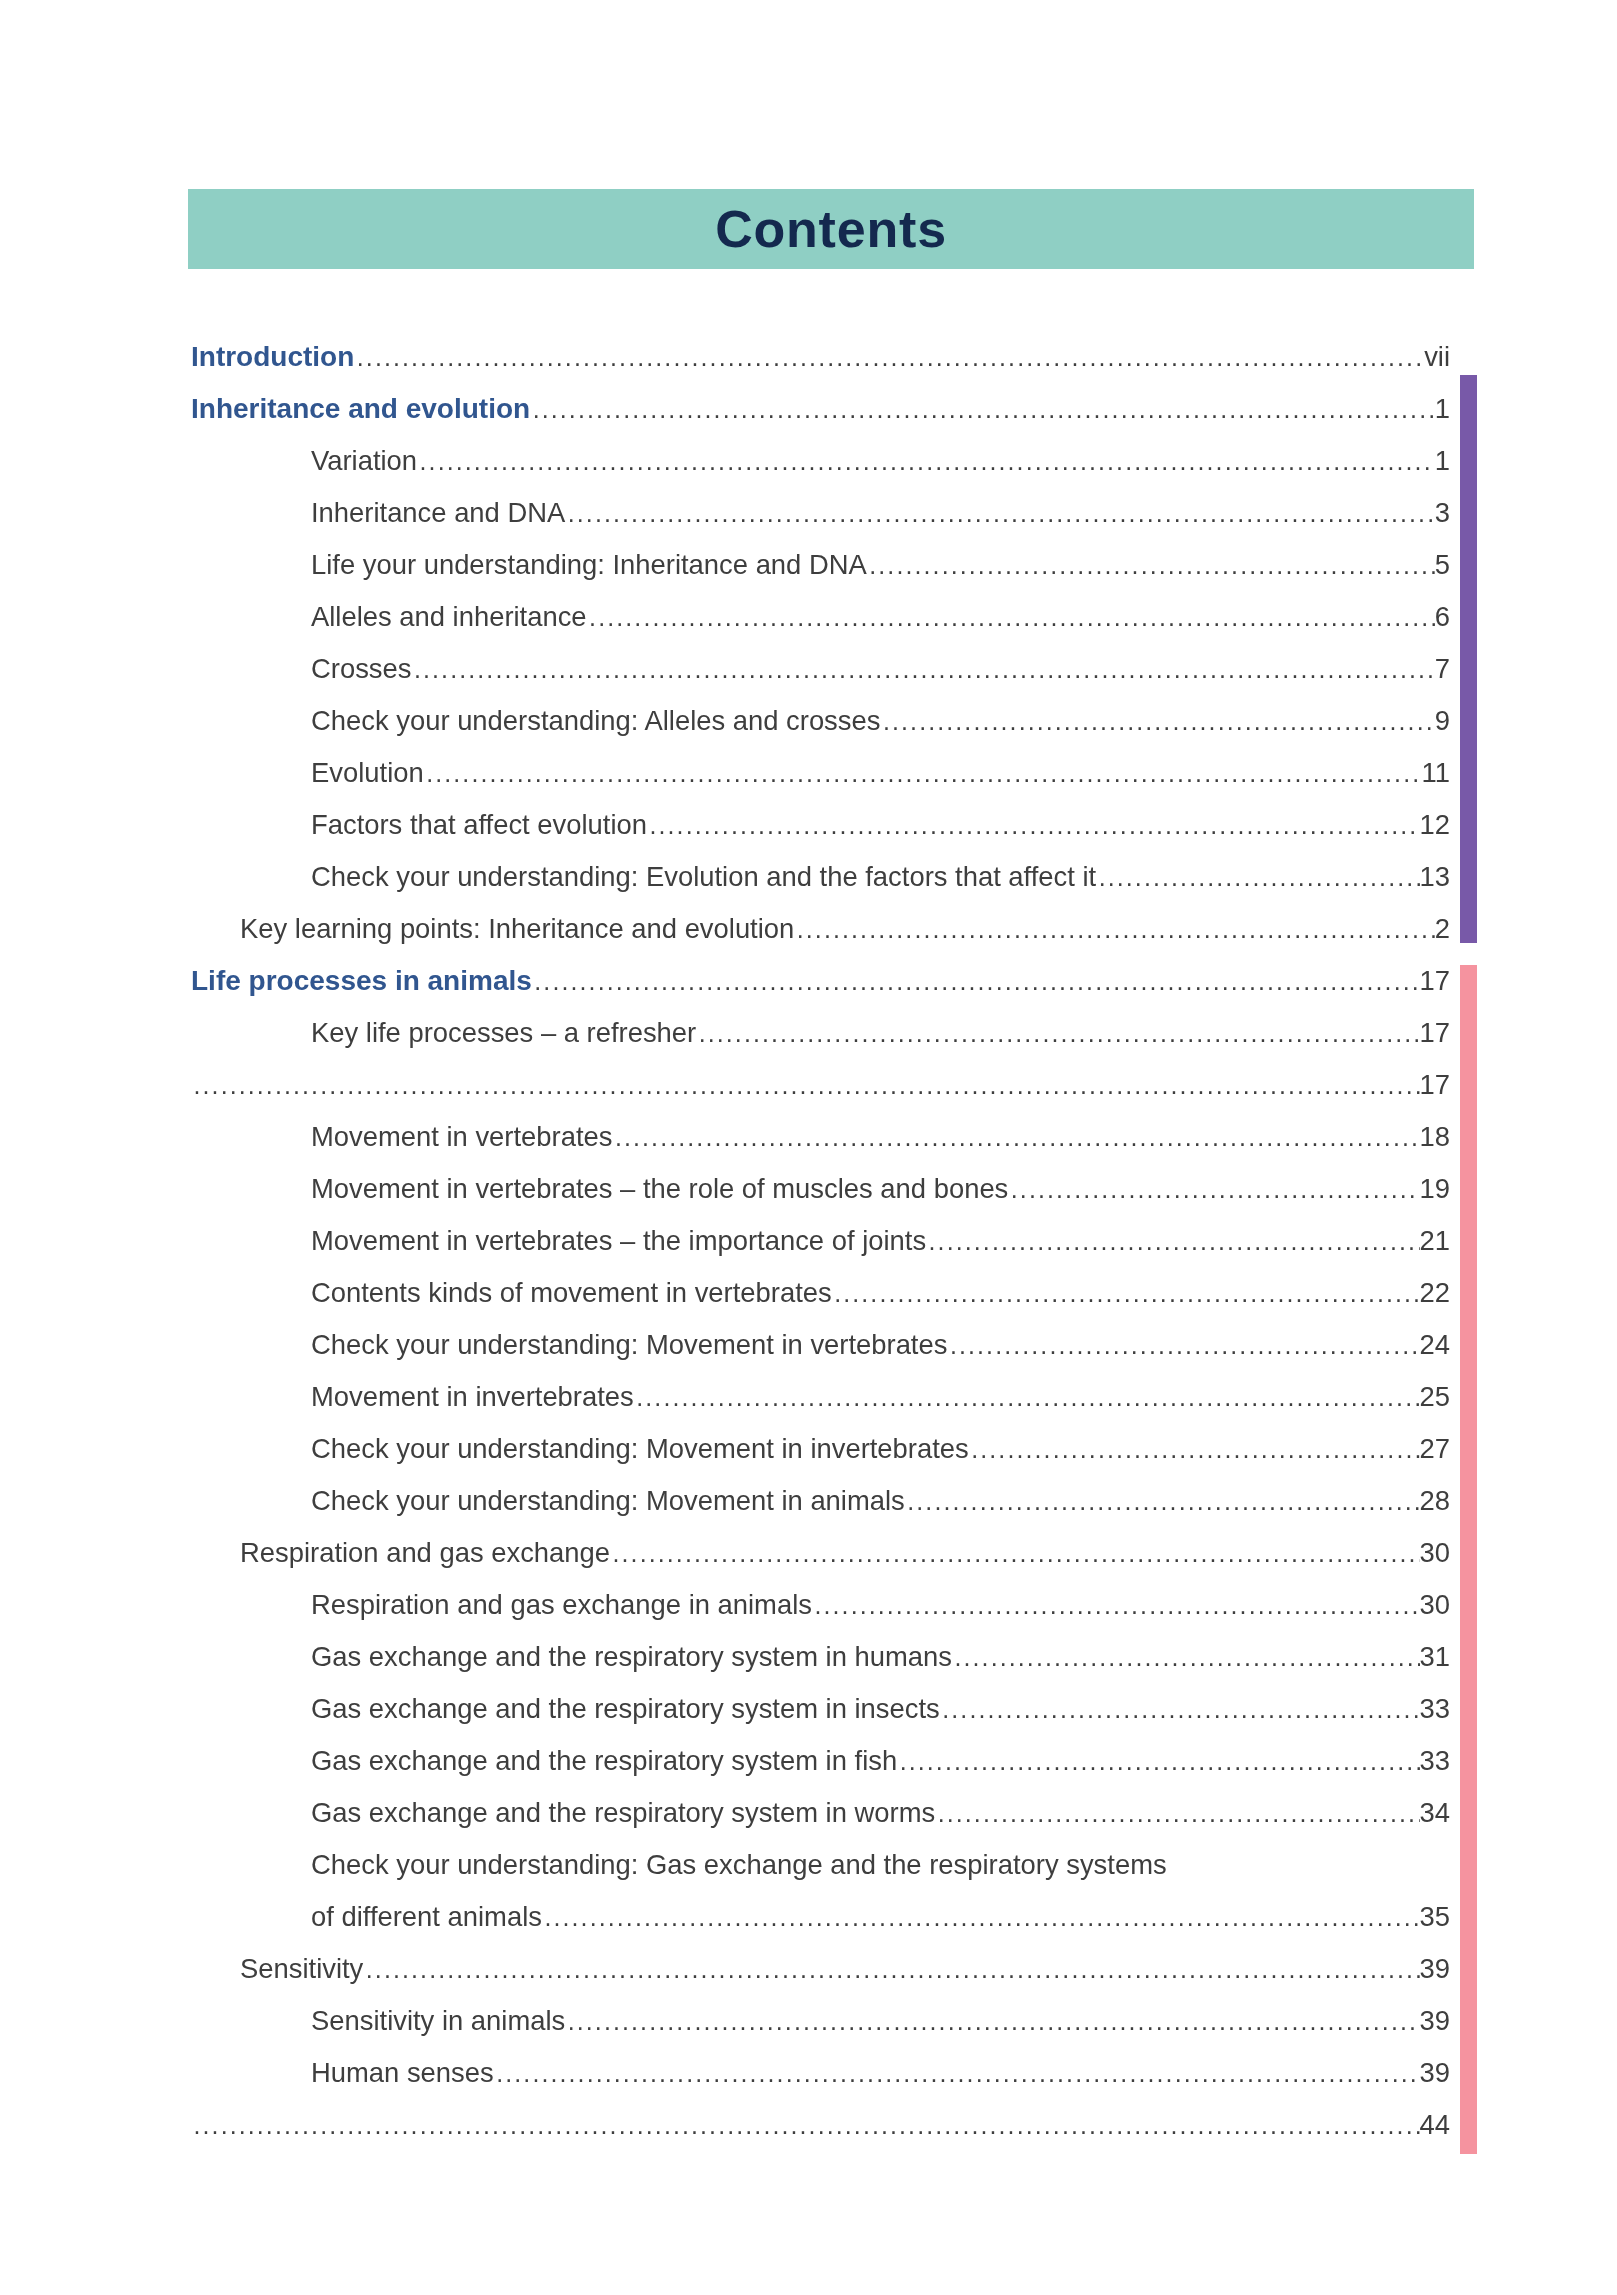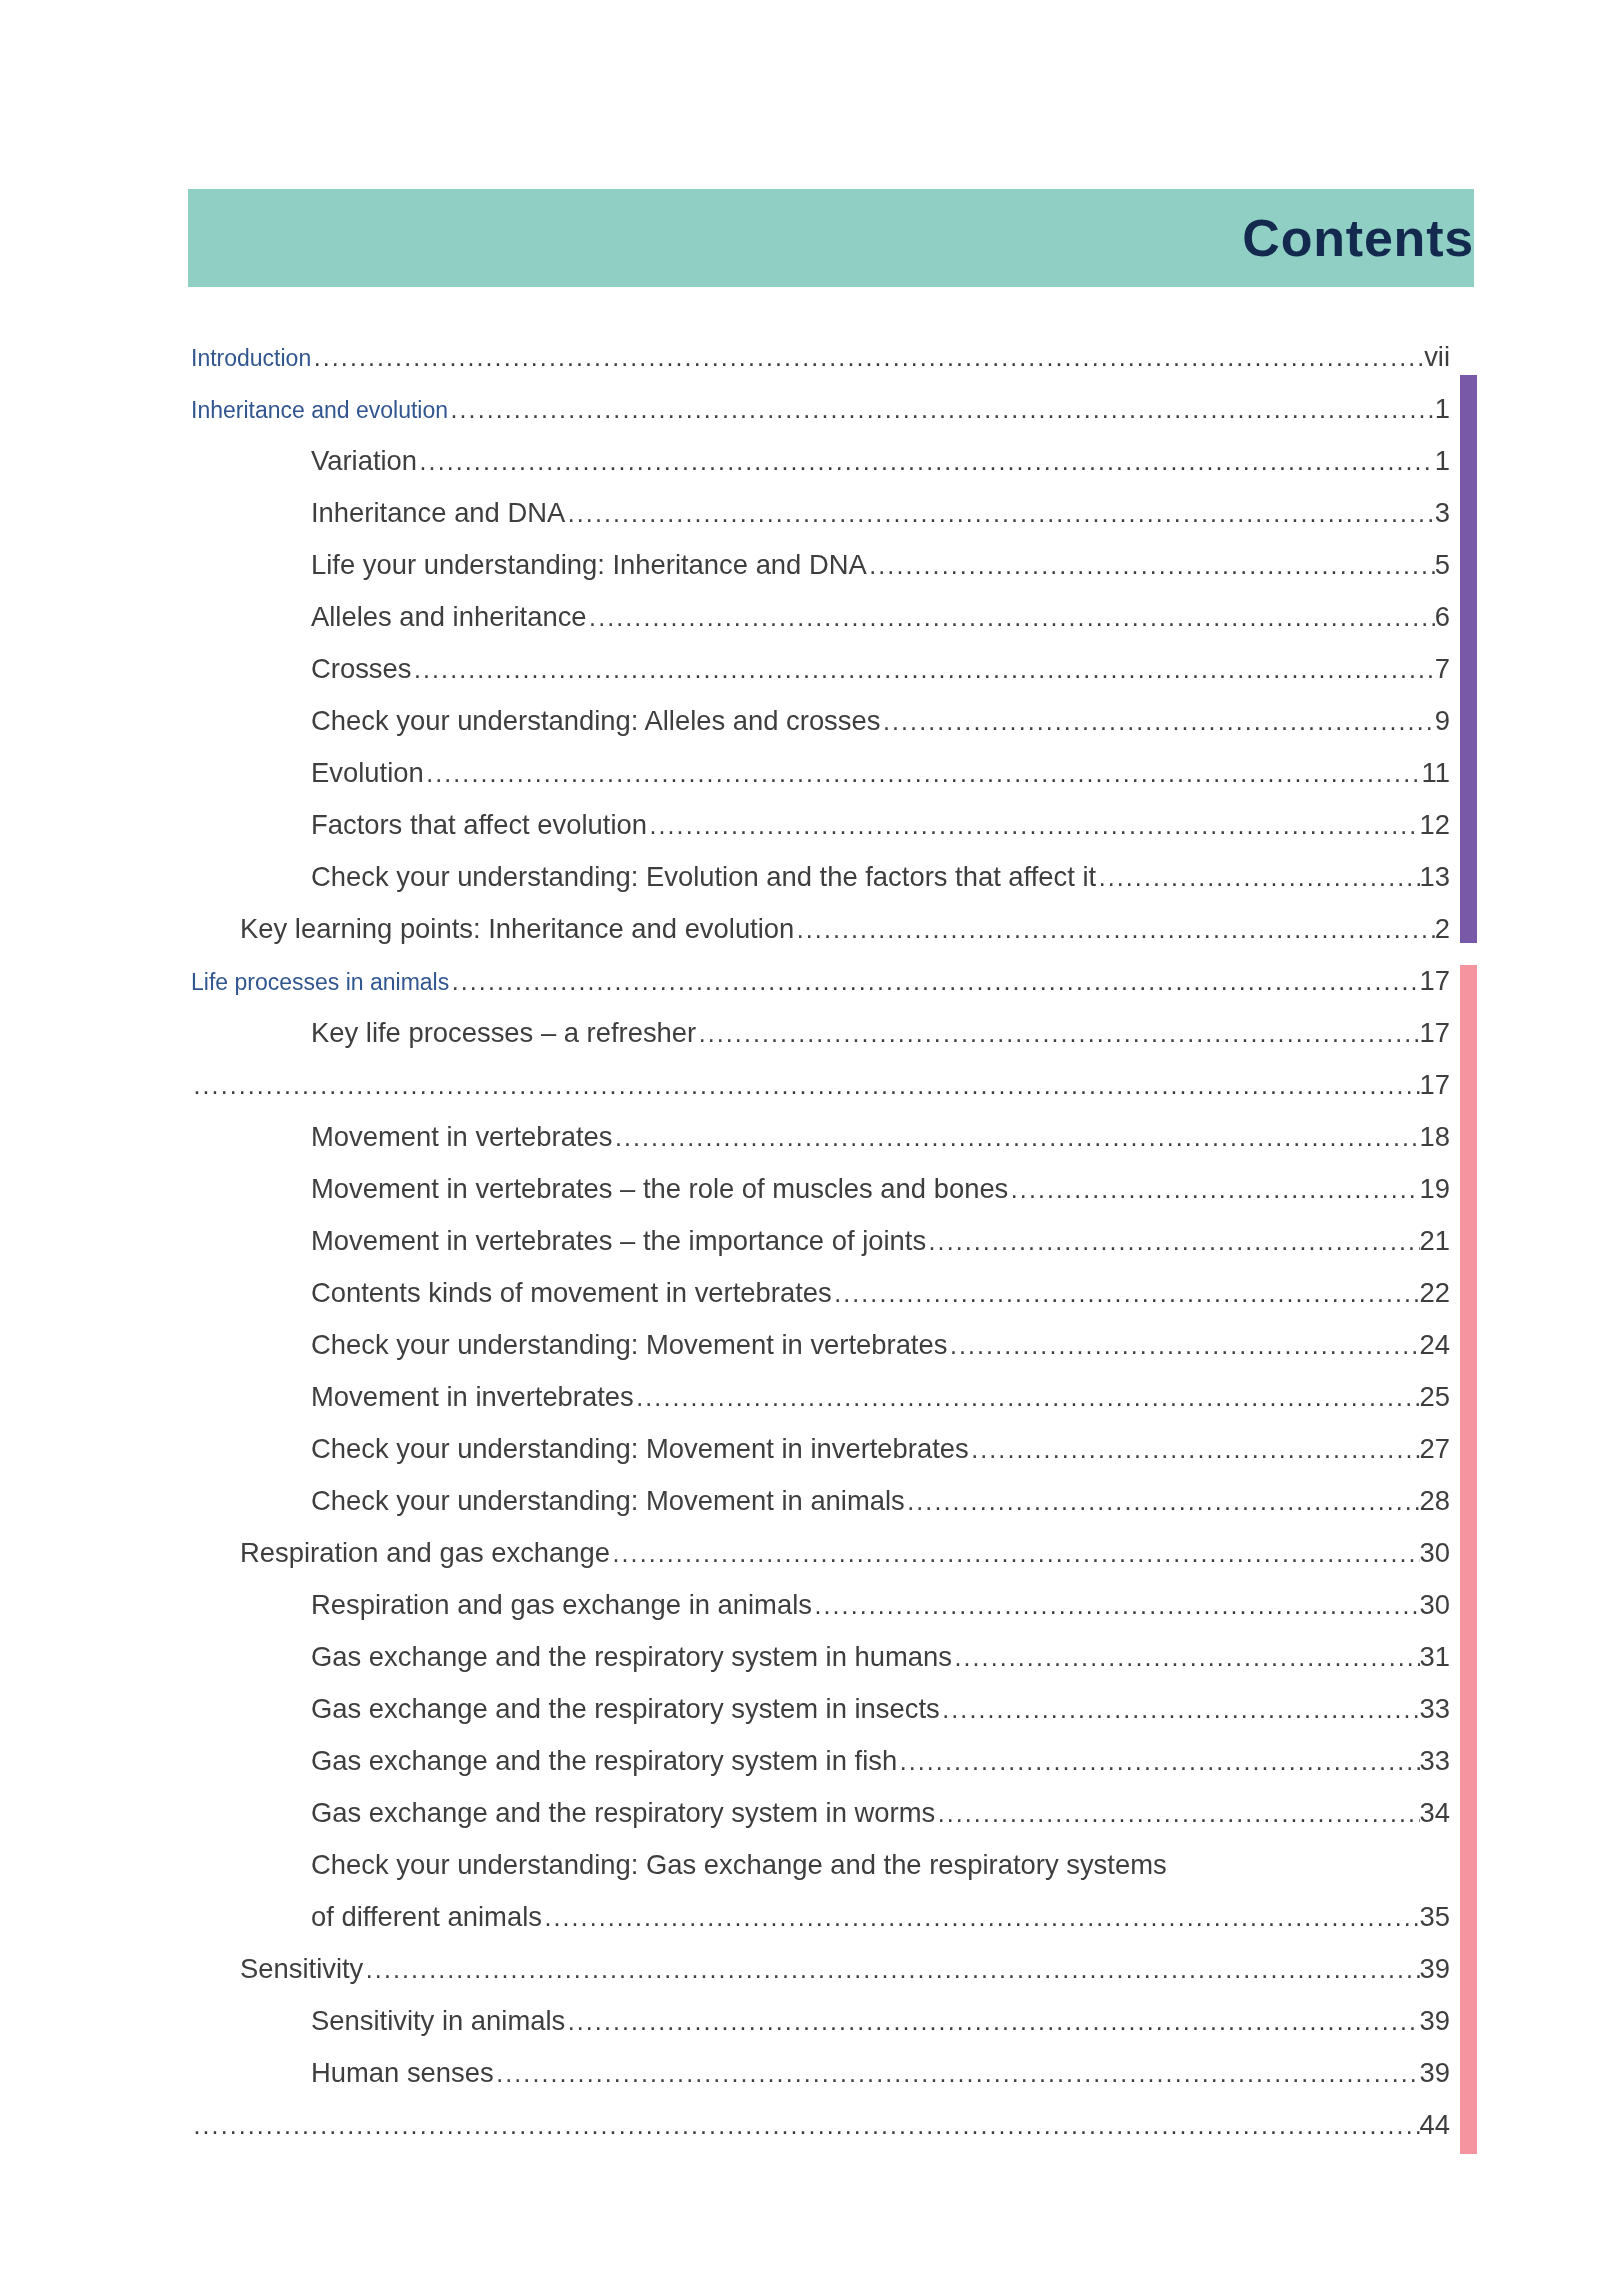--- a/index.html
+++ b/index.html
@@ -11,25 +11,25 @@
     background: #ffffff;
     font-family: "Liberation Sans", sans-serif;
     color: #3e3e3e;
     overflow: hidden;
   }
   .title-band {
     position: absolute;
     left: 188px;
     top: 189px;
     width: 1286px;
-    height: 98px;
+    height: 80px;
     background: var(--banner-teal, #8fcfc4);
     display: flex;
     align-items: center;
-    justify-content: flex-end;
+    justify-content: center;
   }
   .title-band .title {
     font-size: 52px;
     font-weight: bold;
     color: var(--title-navy, #14294e);
     letter-spacing: 0.8px;
   }
   .toc {
     position: absolute;
     left: 191px;
@@ -48,23 +48,23 @@
     display: flex;
     align-items: baseline;
     line-height: 52px;
     height: 52px;
     font-size: 27.4px;
   }
   .entry .label { white-space: nowrap; }
   .entry.lvl1 .label { padding-left: 49px; }
   .entry.lvl2 .label { padding-left: 120px; }
   .entry.header .label {
-    font-weight: normal;
+    font-weight: bold;
     color: var(--header-blue, #31568f);
-    font-size: 23px;
+    font-size: 28px;
   }
   .entry .dots {
     flex: 1;
     overflow: hidden;
     white-space: nowrap;
     font-size: 25px;
     letter-spacing: 2.1px;
     color: #3e3e3e;
     margin-left: 2.5px;
     min-width: 0;

